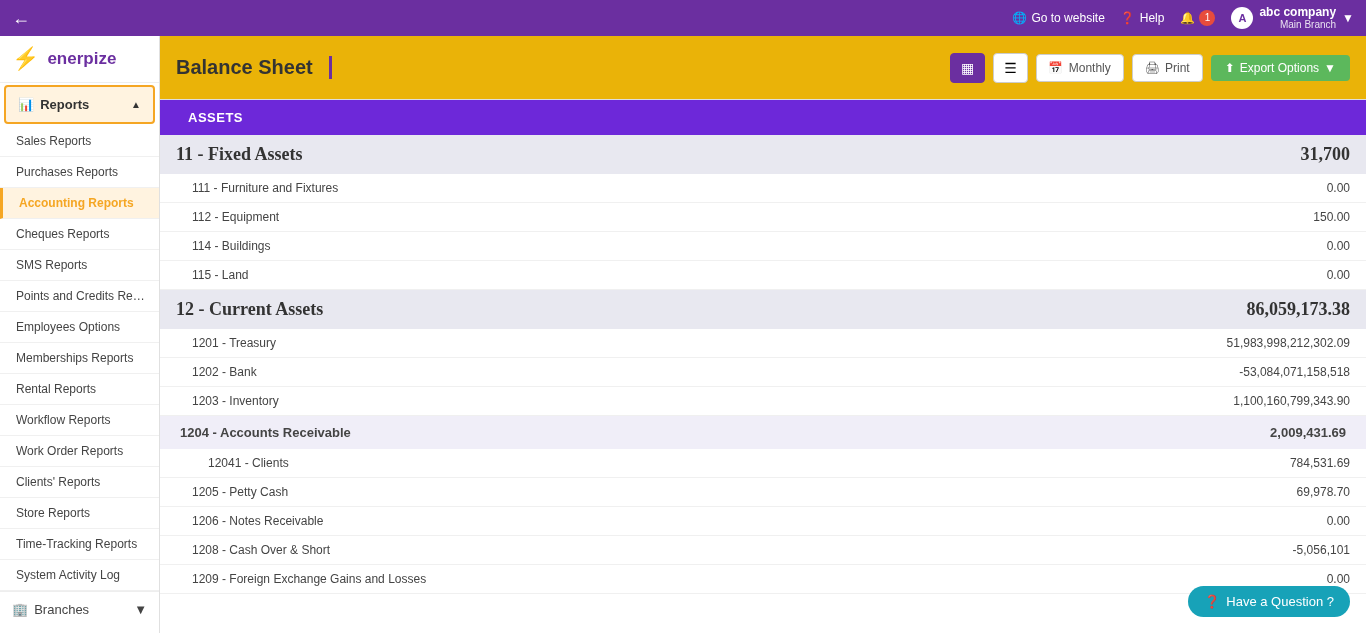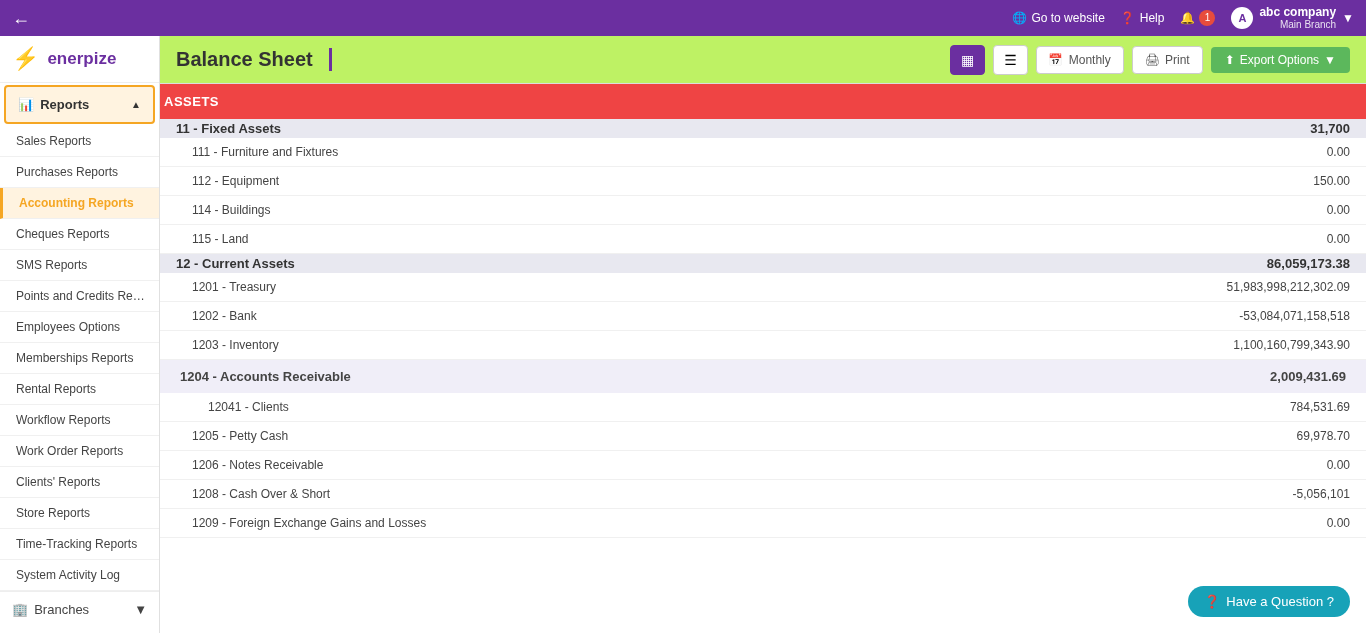--- a/index.html
+++ b/index.html
@@ -91,27 +91,27 @@
     
     .content {
       flex: 1;
       display: flex;
       flex-direction: column;
       overflow: hidden;
     }
 
     
     .page-header {
-      background: #bef264;
+      background: #eab308;
       border-bottom: 1px solid #ddd;
       padding: 0 16px;
       display: flex;
       align-items: center;
       justify-content: space-between;
-      height: 48px;
+      height: 64px;
       flex-shrink: 0;
     }
     .page-title {
       font-size: 20px;
       font-weight: 600;
       color: #333;
       border-right: 3px solid #6b2fa0;
       padding-right: 16px;
       margin-right: 16px;
     }
@@ -154,33 +154,34 @@
     .table-area {
       flex: 1;
       overflow-y: auto;
       background: #fff;
     }
     .balance-table {
       width: 100%;
       border-collapse: collapse;
     }
     .section-header-row td {
-      background: #ef4444;
+      background: #6d28d9;
       color: #fff;
       font-weight: bold;
-      padding: 10px 4px;
+      padding: 10px 28px;
       font-size: 13px;
       letter-spacing: 0.5px;
     }
     .group-row td {
       background: #e8e8f0;
       font-weight: bold;
-      padding: 2px 16px;
-      font-size: 13px;
+      padding: 9px 16px;
+      font-size: 18px;
       color: #333;
+      font-family: Liberation Serif, serif;
     }
     .sub-group-row td {
       background: #f0eef8;
       font-weight: bold;
       padding: 9px 20px;
       font-size: 13px;
       color: #444;
     }
     .data-row td {
       padding: 7px 16px;

